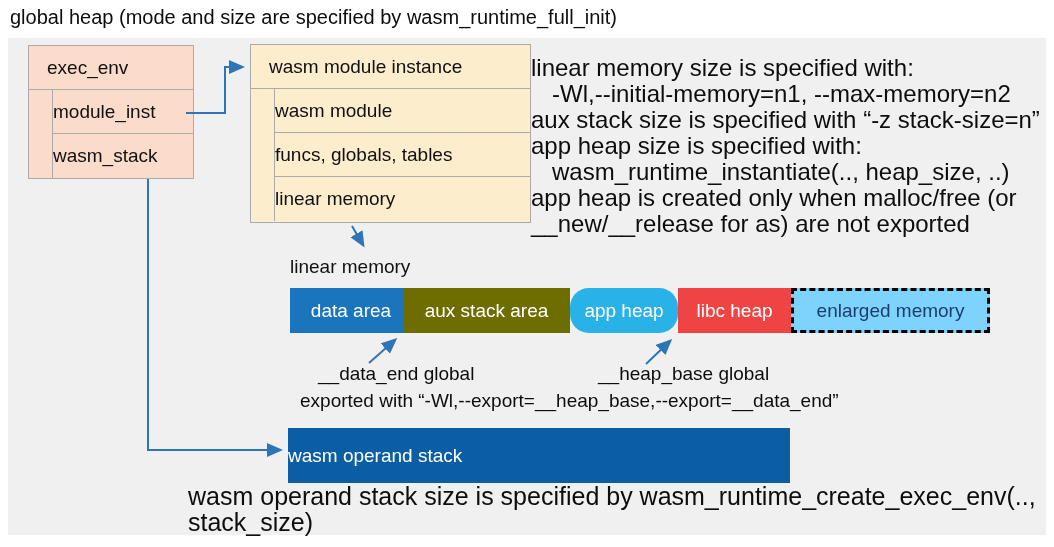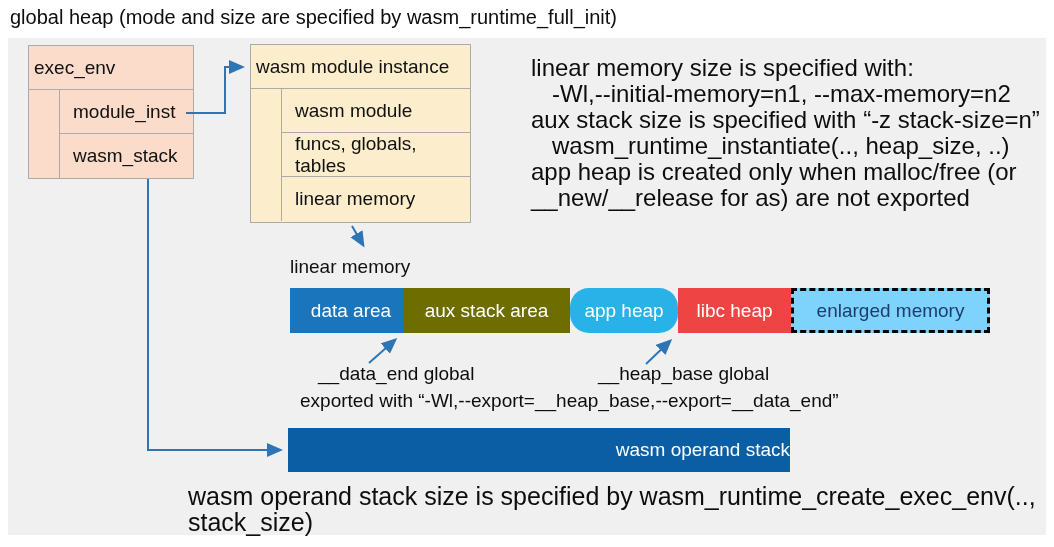--- a/index.html
+++ b/index.html
@@ -6,26 +6,26 @@
   body { background:#ffffff; font-family:"Liberation Sans", sans-serif; }
   .canvas {
     position:relative; width:1054px; height:547px; background:#ffffff;
     color:#111; overflow:hidden;
   }
   .title { position:absolute; left:10px; top:6px; font-size:20px; color:#0d0d0d; }
   .panel { position:absolute; left:8px; top:38px; width:1038px; height:497px; background:#f0f0f0; }
 
   
   .struct { position:absolute; border:1px solid #ababab; font-size:19px; }
-  .struct .hdr { height:44px; display:flex; align-items:center; padding-left:5px; border-bottom:1px solid #ababab; }
-  .struct .row { height:44px; margin-left:30px; border-left:1px solid #ababab; border-bottom:1px solid #ababab;
-                 display:flex; align-items:center; padding-left:13px; }
+  .struct .hdr { height:44px; display:flex; align-items:center; padding-left:18px; border-bottom:1px solid #ababab; }
+  .struct .row { height:44px; margin-left:23px; border-left:1px solid #ababab; border-bottom:1px solid #ababab;
+                 display:flex; align-items:center; }
   .struct .row:last-child { border-bottom:none; }
   .exec-env { left:28px; top:45px; width:166px; height:134px; background:#fbdbca; }
-  .mod-inst { left:250px; top:44px; width:221px; height:179px; background:#fcedcd; }
+  .mod-inst { left:250px; top:44px; width:281px; height:179px; background:#fcedcd; }
 
   
   .notes { position:absolute; left:531px; top:55px; width:515px; font-size:24px; line-height:26px; color:#0d0d0d; }
   .notes .line.indent { padding-left:21px; }
 
   
   .lm-label { position:absolute; left:290px; top:256px; font-size:19px; }
   .seg { position:absolute; top:288px; height:45px; display:flex; align-items:center; justify-content:center;
          font-size:19px; color:#ffffff; }
   .seg-data { left:290px; width:122px; background:#1a75bc; }
@@ -33,22 +33,22 @@
   .seg-app  { left:570px; width:108px; background:#29b2e8;border-radius:19px; }
   .seg-libc { left:678px; width:113px; background:#ef4444; }
   .seg-enlarged { left:791px; width:199px; background:#7dd3fc; border:3px dashed #000000; color:#1f3c6e; }
 
   .anno { position:absolute; font-size:19px; color:#0d0d0d; }
   .data-end-label { left:318px; top:363px; }
   .heap-base-label { left:592px; top:363px;margin-left:6px; }
   .exported-line { left:300px; top:390px; }
 
   
-  .operand { position:absolute; left:288px; top:428px; width:502px; height:44px; background:#0b5ea3;
-             display:flex; align-items:center; justify-content:flex-end; color:#fff; font-size:19px; }
+  .operand { position:absolute; left:288px; top:428px; width:502px; height:55px; background:#0b5ea3;
+             display:flex; align-items:center; justify-content:flex-start; color:#fff; font-size:19px; }
 
   .bottom-note { position:absolute; left:188px; top:483px; font-size:25px; line-height:26px; color:#0d0d0d; }
 
   svg.arrows { position:absolute; left:0; top:0; pointer-events:none; }
 </style>
 </head>
 <body>
 
 <div class="canvas">
 
@@ -66,20 +66,21 @@
     <div class="hdr">wasm module instance</div>
     <div class="row">wasm module</div>
     <div class="row">funcs, globals, tables</div>
     <div class="row">linear memory</div>
   </div>
 
   <div class="notes">
     <div class="line">linear memory size is specified with:</div>
     <div class="line indent">-Wl,--initial-memory=n1, --max-memory=n2</div>
     <div class="line">aux stack size is specified with “-z stack-size=n”</div>
+    <div class="line">app heap size is specified with:</div>
     <div class="line indent">wasm_runtime_instantiate(.., heap_size, ..)</div>
     <div class="line">app heap is created only when malloc/free (or</div>
     <div class="line">__new/__release for as) are not exported</div>
   </div>
 
   <div class="lm-label">linear memory</div>
   <div class="seg seg-data">data area</div>
   <div class="seg seg-aux">aux stack area</div>
   <div class="seg seg-app">app heap</div>
   <div class="seg seg-libc">libc heap</div>

